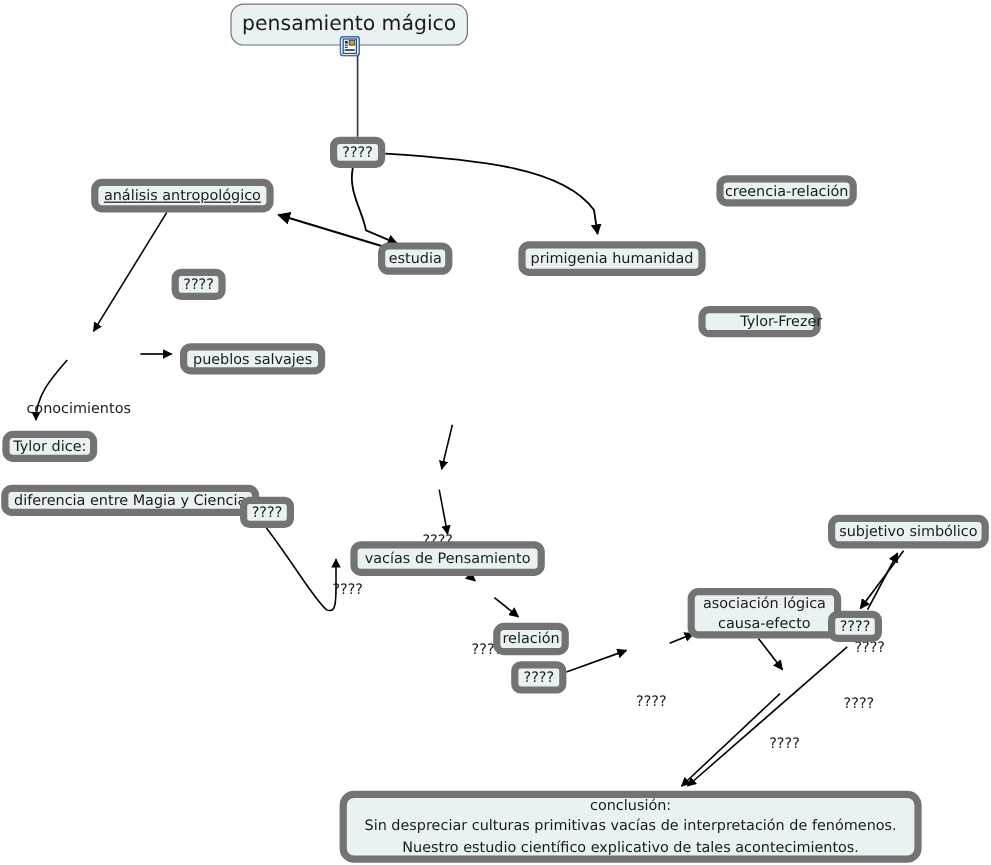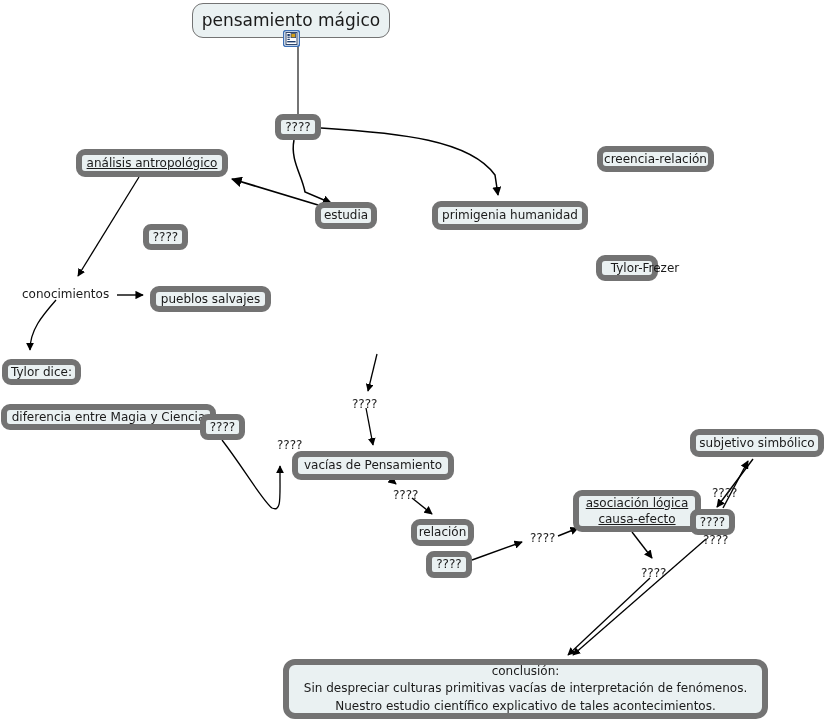--- a/index.html
+++ b/index.html
@@ -56,20 +56,21 @@
   .node.multiline {
     line-height: 1.35;
   }
   .plain-label {
     position: absolute;
     font-size: 12px;
     color: #1a1a1a;
     white-space: pre;
     z-index: 2;
     background: transparent;
+    margin-top: 46px;
   }
   .res-icon {
     position: absolute;
     width: 17px;
     height: 17px;
     z-index: 6;
   }
 </style>
 </head>
 <body>
@@ -134,28 +135,28 @@
     </svg>
   </div>
 
   <div class="node title" style="left: 192px; top: 3px; width: 198px; height: 35px;">pensamiento mágico</div>
   <div class="node qbox" style="left: 275px; top: 114px; width: 46px; height: 26px;">????</div>
   <div class="node" style="left: 76px; top: 149px; width: 152px; height: 28px; text-decoration: underline;">análisis antropológico</div>
   <div class="node" style="left: 315px; top: 202px; width: 62px; height: 27px;">estudia</div>
   <div class="node" style="left: 416px; top: 201px; width: 156px; height: 29px; margin-left: 16px;">primigenia humanidad</div>
   <div class="node" style="left: 597px; top: 146px; width: 117px; height: 26px;">creencia-relación</div>
   <div class="node qbox" style="left: 143px; top: 224px; width: 45px; height: 26px;">????</div>
-  <div class="node" style="left: 596px; top: 255px; width: 62px; height: 26px; padding-left: 36px;">Tylor-Frezer</div>
+  <div class="node" style="left: 582px; top: 255px; width: 102px; height: 26px; padding-left: 36px;">Tylor-Frezer</div>
   <div class="node" style="left: 150px; top: 286px; width: 121px; height: 26px;">pueblos salvajes</div>
   <div class="node" style="left: 2px; top: 359px; width: 79px; height: 26px;">Tylor dice:</div>
   <div class="node" style="left: 1px; top: 404px; width: 215px; height: 26px;">diferencia entre Magia y Ciencia</div>
   <div class="node qbox" style="left: 200px; top: 414px; width: 45px; height: 26px;">????</div>
   <div class="node" style="left: 690px; top: 429px; width: 134px; height: 28px;">subjetivo simbólico</div>
   <div class="node" style="left: 292px; top: 451px; width: 162px; height: 29px;">vacías de Pensamiento</div>
-  <div class="node multiline" style="left: 573px; top: 490px; width: 128px; height: 42px; text-decoration: underline;">asociación lógica
+  <div class="node multiline" style="left: 573px; top: 490px; width: 128px; height: 42px;">asociación lógica
 causa-efecto</div>
   <div class="node qbox" style="left: 690px; top: 509px; width: 45px; height: 26px;">????</div>
   <div class="node" style="left: 411px; top: 519px; width: 63px; height: 27px;">relación</div>
   <div class="node qbox" style="left: 426px; top: 551px; width: 46px; height: 27px;">????</div>
   <div class="node conclusion" style="left: 283px; top: 659px; width: 485px; height: 60px;">conclusión:
 Sin despreciar culturas primitivas vacías de interpretación de fenómenos.
 Nuestro estudio científico explicativo de tales acontecimientos.</div>
 
   <div class="plain-label" style="left: 22px; top: 287px;">conocimientos</div>
   <div class="plain-label" style="left: 352px; top: 397px;">????</div>

